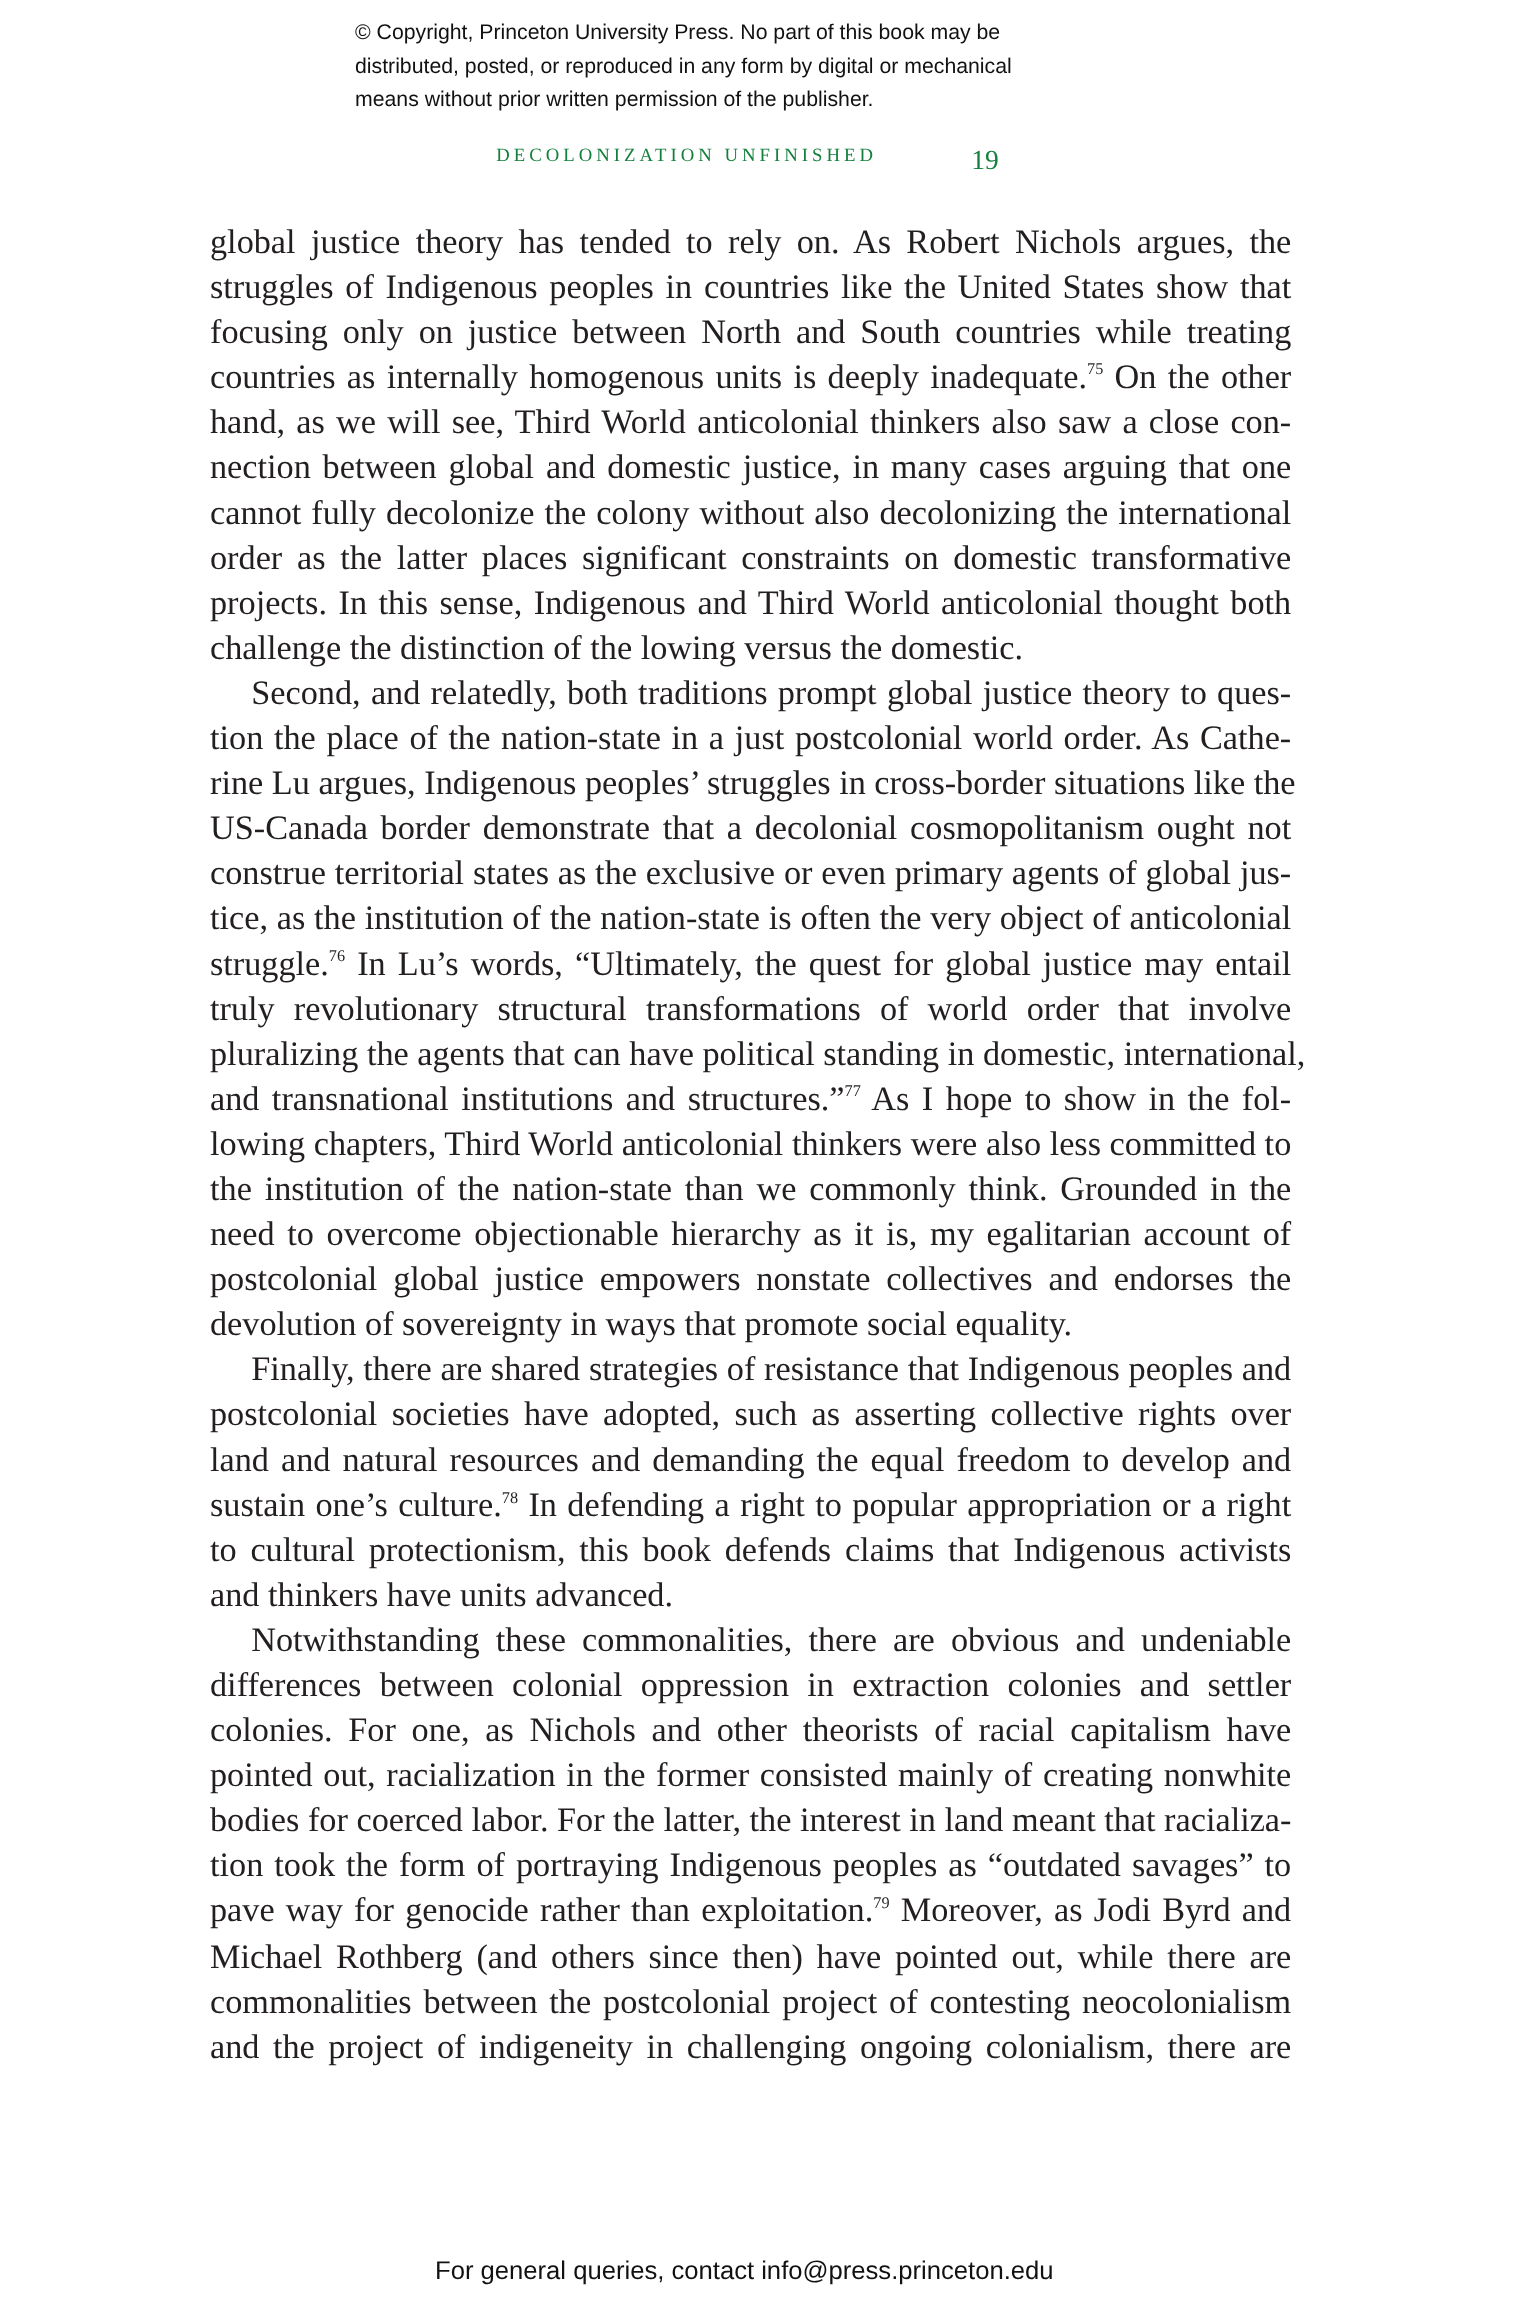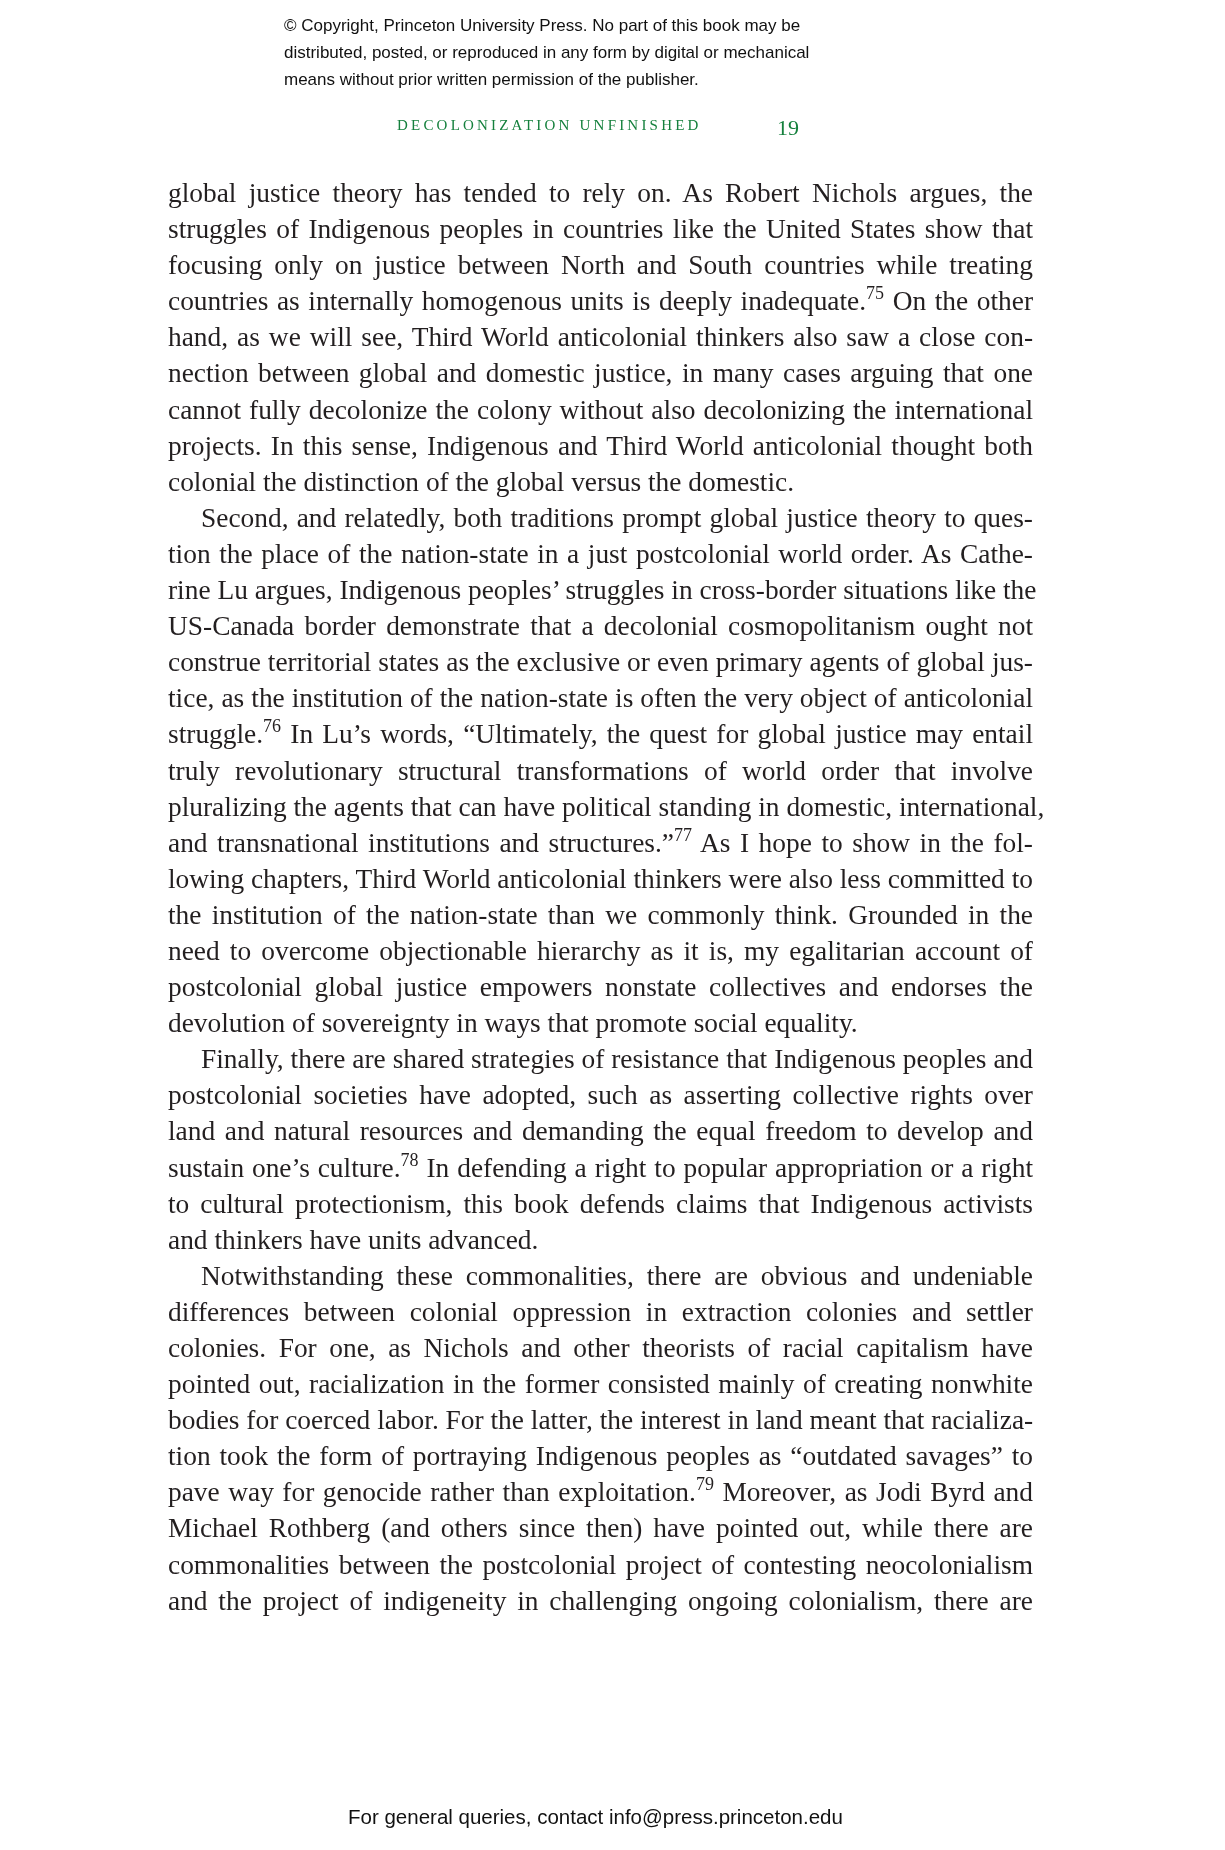--- a/index.html
+++ b/index.html
@@ -26,21 +26,21 @@
     font-family: "Liberation Serif", serif;
     font-size: 27.4px; line-height: 36.1px; color: #231f20;
   }
   .line {
     display: block; height: 36.1px; white-space: nowrap;
     text-align: justify; text-align-last: justify;
   }
   .line.indent { padding-left: 33px; }
   .line.last { text-align-last: left; }
   .line sup {
-    font-size: 18px; line-height: 0; vertical-align: 0; position: relative; top: -11px;
+    font-size: 13px; line-height: 0; vertical-align: 0; position: relative; top: -11px;
   }
   .footer {
     position: absolute; left: 348px; top: 1805px; width: 540px;
     font-family: "Liberation Sans", sans-serif;
     font-size: 20.5px; color: #111111; white-space: nowrap;
   }
 </style>
 </head>
 <body>
 
@@ -56,22 +56,23 @@
 </div>
 
 <div class="body-text" id="body-text">
     <span class="line"><span>global justice theory has tended to rely on. As Robert Nichols argues, the</span></span>
     <span class="line"><span>struggles of Indigenous peoples in countries like the United States show that</span></span>
     <span class="line"><span>focusing only on justice between North and South countries while treating</span></span>
     <span class="line"><span>countries as internally homogenous units is deeply inadequate.</span><sup>75</sup><span> On the other</span></span>
     <span class="line"><span>hand, as we will see, Third World anticolonial thinkers also saw a close con-</span></span>
     <span class="line"><span>nection between global and domestic justice, in many cases arguing that one</span></span>
     <span class="line"><span>cannot fully decolonize the colony without also decolonizing the international</span></span>
+    <span class="line"><span>order as the latter places significant constraints on domestic transformative</span></span>
     <span class="line"><span>projects. In this sense, Indigenous and Third World anticolonial thought both</span></span>
-    <span class="line last"><span>colonial the distinction of the global versus the domestic.</span></span>
+    <span class="line last"><span>challenge the distinction of the lowing versus the domestic.</span></span>
     <span class="line indent"><span>Second, and relatedly, both traditions prompt global justice theory to ques-</span></span>
     <span class="line"><span>tion the place of the nation-state in a just postcolonial world order. As Cathe-</span></span>
     <span class="line"><span>rine Lu argues, Indigenous peoples’ struggles in cross-border situations like the</span></span>
     <span class="line"><span>US-Canada border demonstrate that a decolonial cosmopolitanism ought not</span></span>
     <span class="line"><span>construe territorial states as the exclusive or even primary agents of global jus-</span></span>
     <span class="line"><span>tice, as the institution of the nation-state is often the very object of anticolonial</span></span>
     <span class="line"><span>struggle.</span><sup>76</sup><span> In Lu’s words, “Ultimately, the quest for global justice may entail</span></span>
     <span class="line"><span>truly revolutionary structural transformations of world order that involve</span></span>
     <span class="line"><span>pluralizing the agents that can have political standing in domestic, international,</span></span>
     <span class="line"><span>and transnational institutions and structures.”</span><sup>77</sup><span> As I hope to show in the fol-</span></span>

